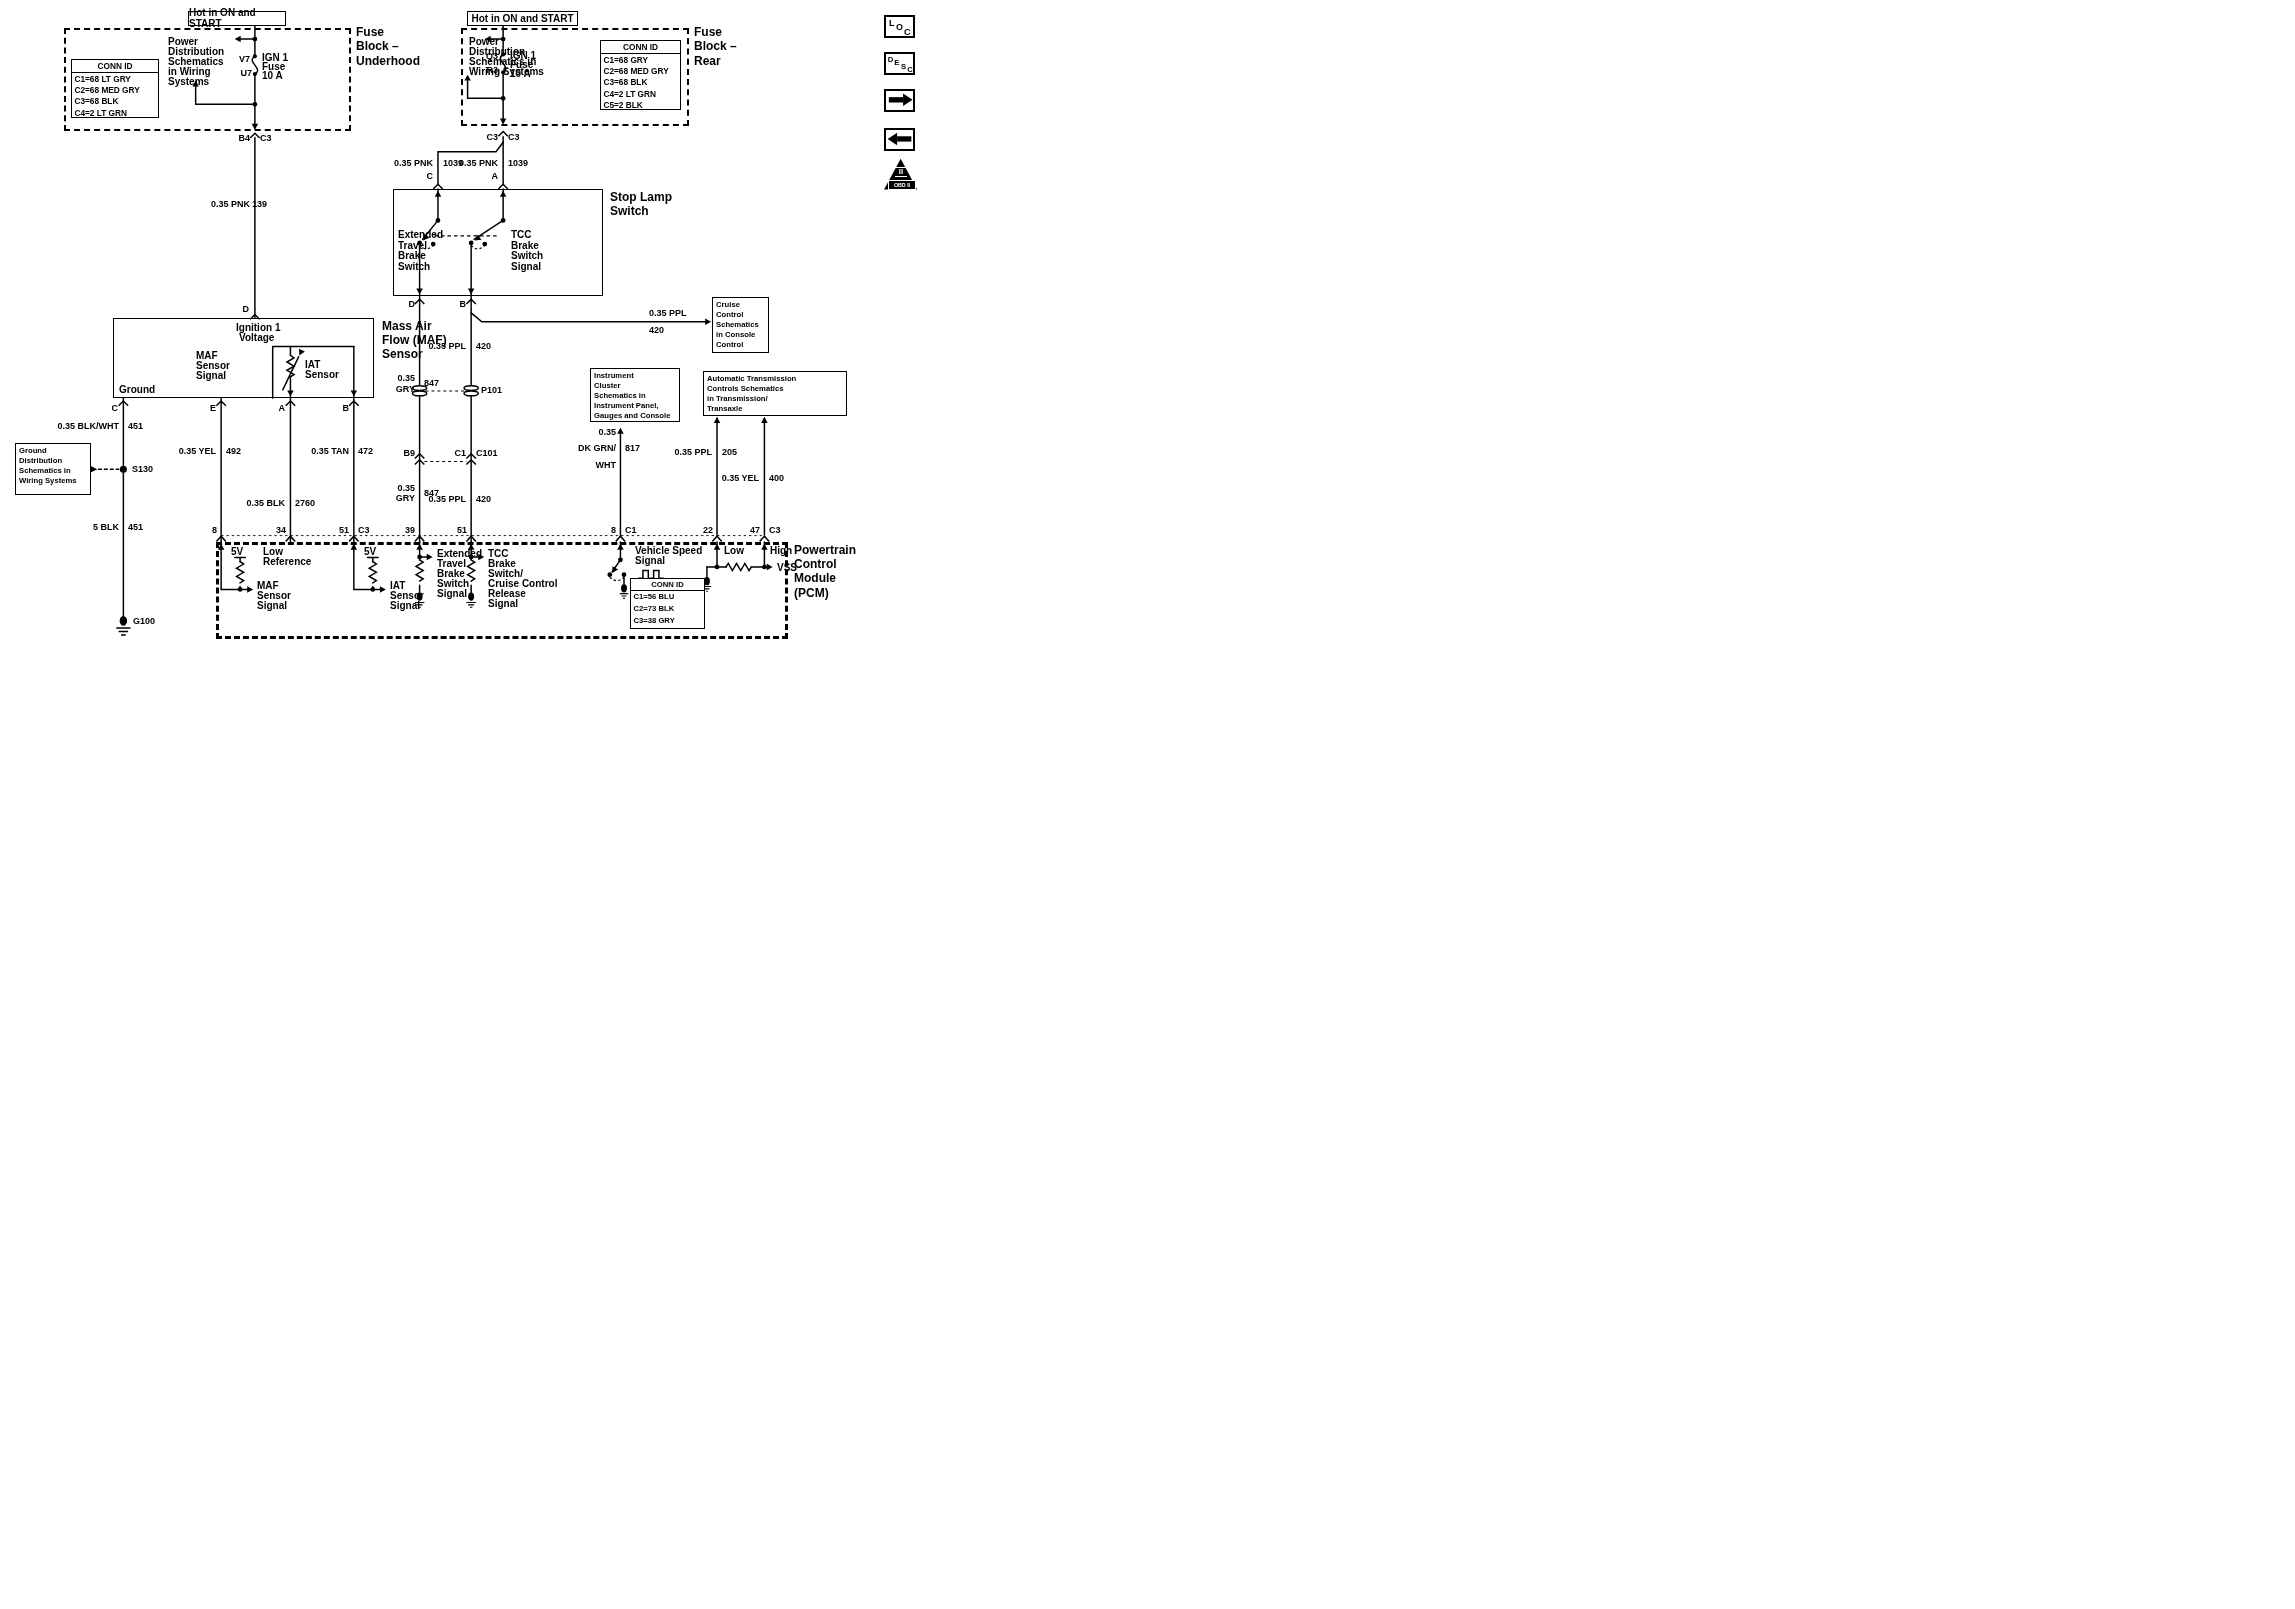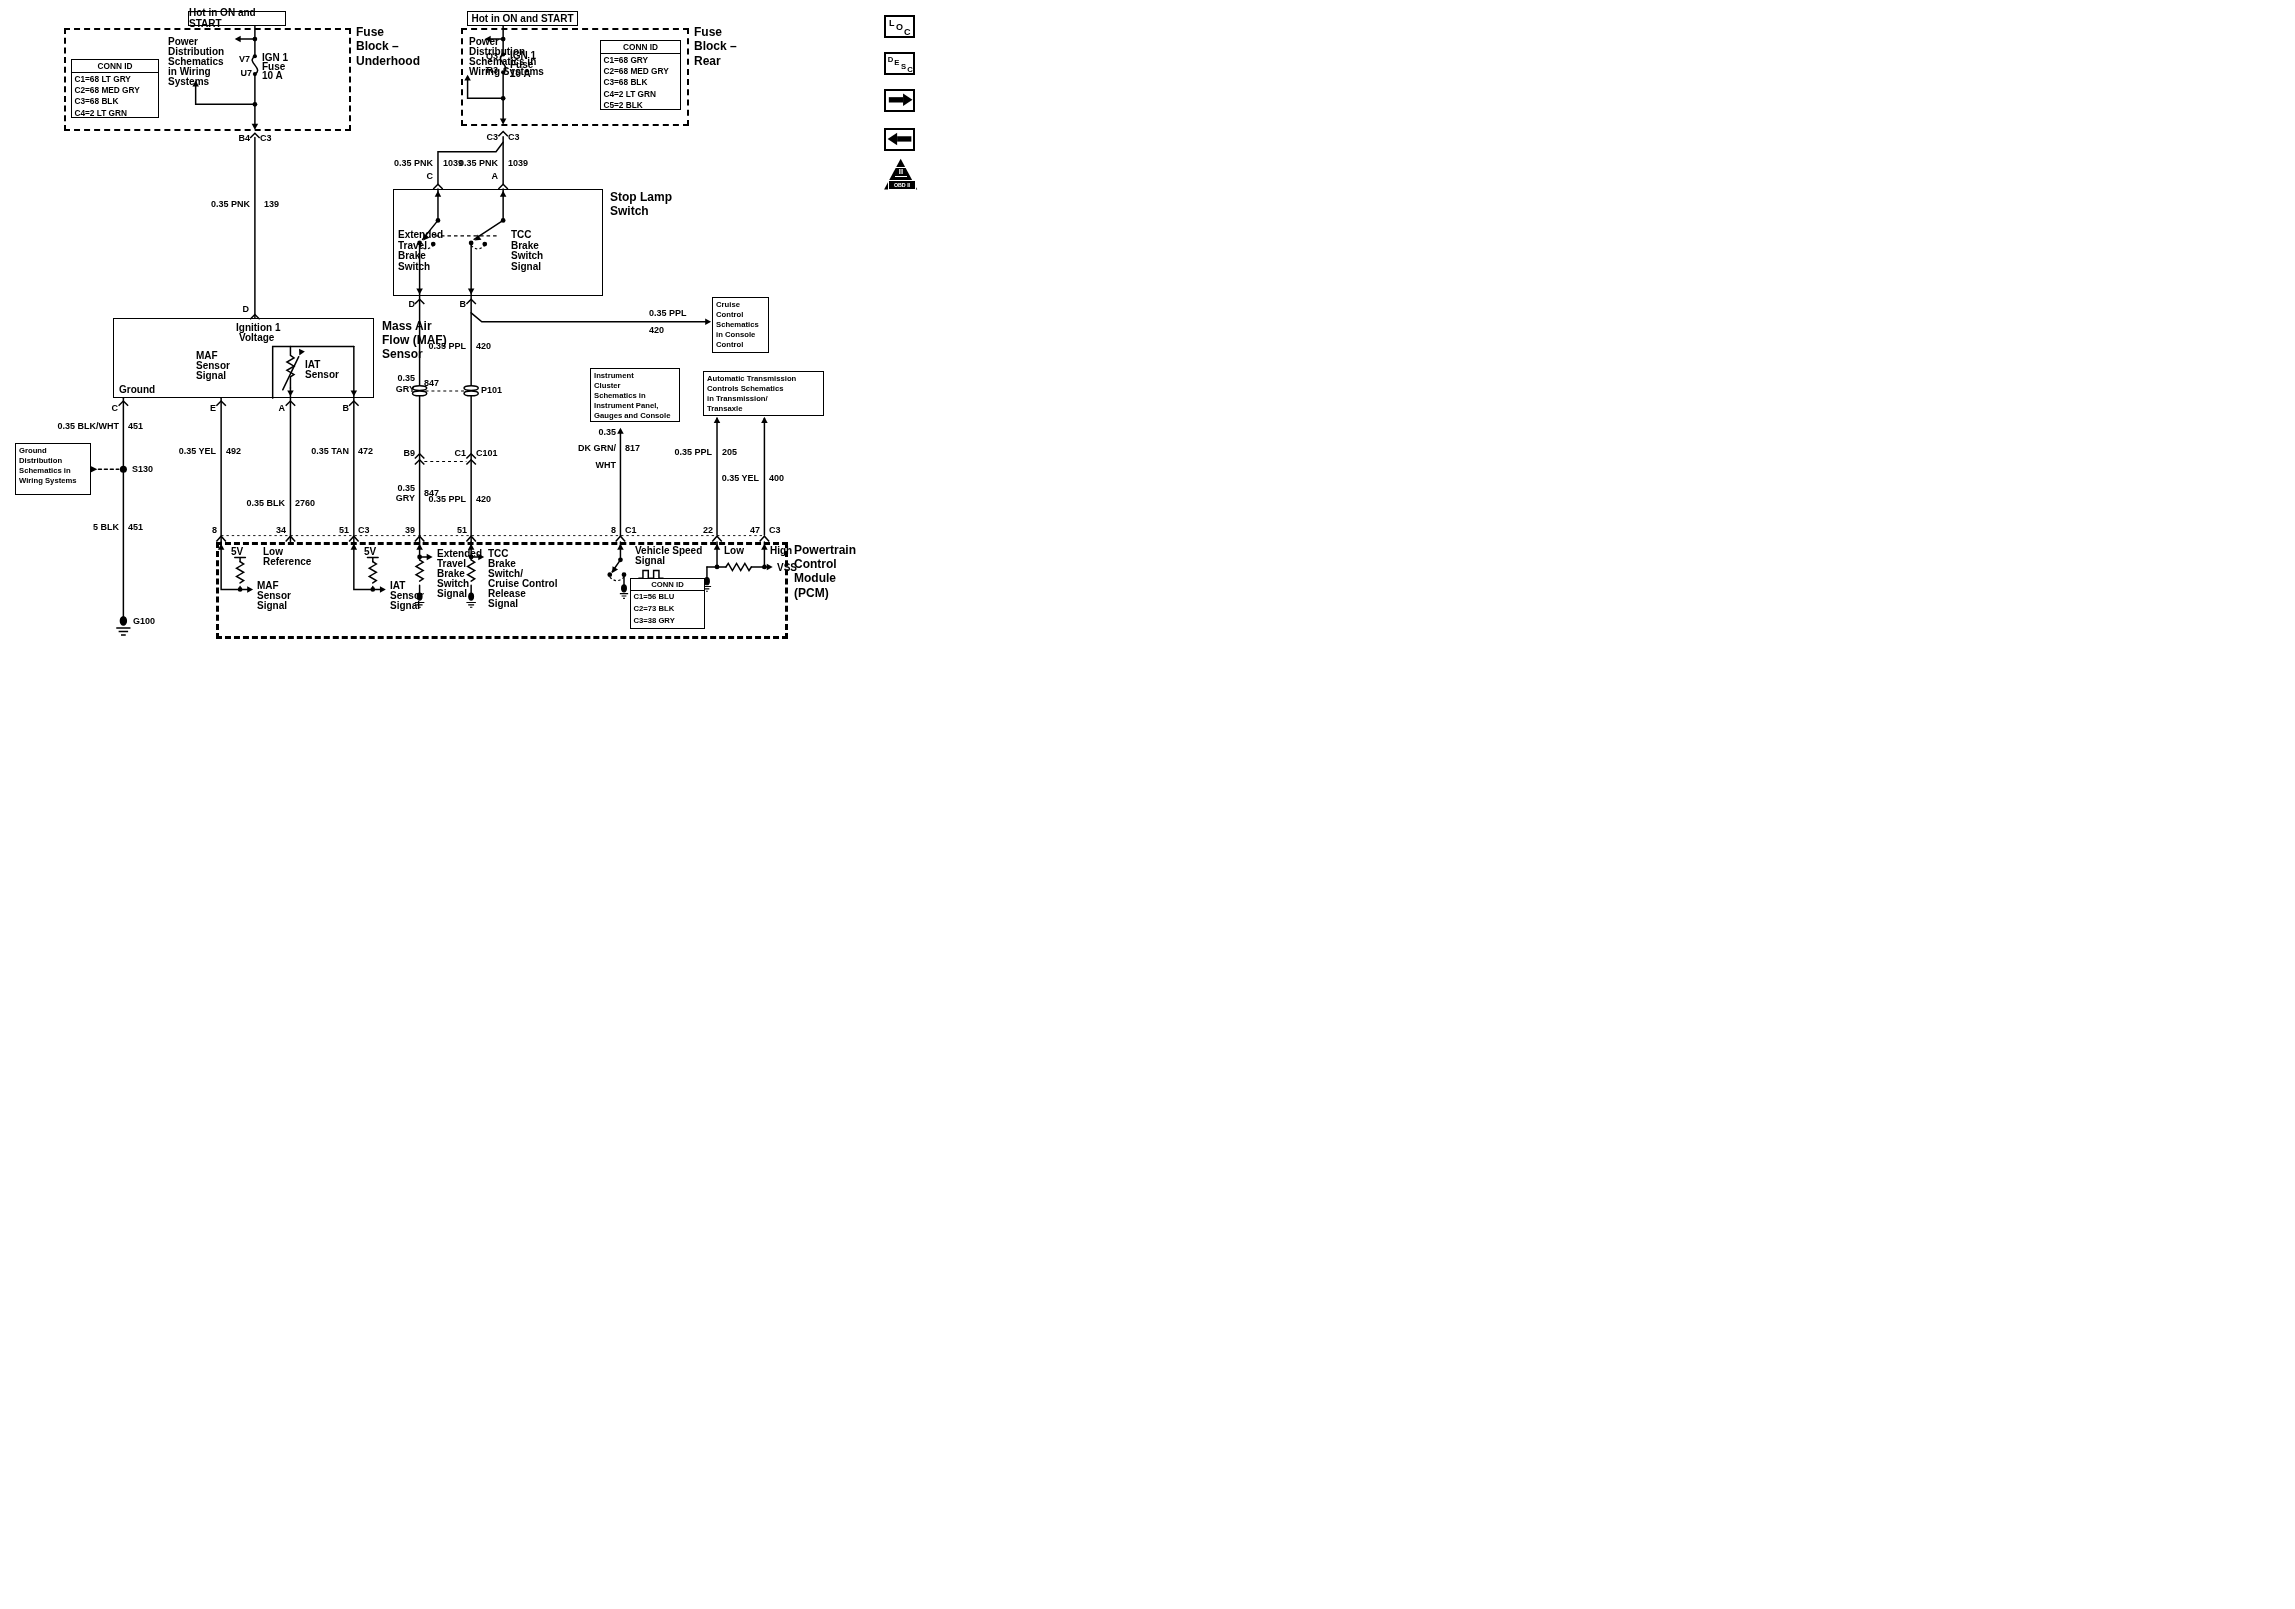--- a/index.html
+++ b/index.html
@@ -308,21 +308,21 @@
   <div class="t s14" style="left:469px;top:67px">Wiring Systems</div>
   <div class="t s15 ra" style="left:478px;top:52px;width:20px">Q3</div>
   <div class="t s15 ra" style="left:478px;top:66px;width:20px">R3</div>
   <div class="t s14" style="left:510px;top:51px">IGN 1</div>
   <div class="t s14" style="left:510px;top:60px">Fuse</div>
   <div class="t s14" style="left:510px;top:69px">10 A</div>
   <div class="t s15 ra" style="left:478px;top:133px;width:20px">C3</div>
   <div class="t s15" style="left:508px;top:133px">C3</div>
 
   <div class="t s15 ra" style="left:203px;top:200px;width:47px">0.35 PNK</div>
-  <div class="t s15" style="left:264px;top:200px">139</div>
+  <div class="t s15" style="left:252px;top:200px">139</div>
 
   <div class="t s15 ra" style="left:386px;top:159px;width:47px">0.35 PNK</div>
   <div class="t s15" style="left:443px;top:159px">1039</div>
   <div class="t s15 ra" style="left:451px;top:159px;width:47px">0.35 PNK</div>
   <div class="t s15" style="left:508px;top:159px">1039</div>
   <div class="t s15 ra" style="left:413px;top:172px;width:20px">C</div>
   <div class="t s15 ra" style="left:478px;top:172px;width:20px">A</div>
 
   <div class="box nofill" style="left:393px;top:189px;width:210px;height:107px;"></div>
   <div class="t s20" style="left:610px;top:191px">Stop Lamp</div>
@@ -356,21 +356,21 @@
   <div class="t s15" style="left:481px;top:386px">P101</div>
 
   <div class="box" style="left:590px;top:368px;width:90px;height:54px;">
     <div class="blk" style="padding-bottom:0">Instrument</div>
     <div class="blk" style="padding:0 3px">Cluster</div>
     <div class="blk" style="padding:0 3px">Schematics in</div>
     <div class="blk" style="padding:0 3px">Instrument Panel,</div>
     <div class="blk" style="padding:0 3px">Gauges and Console</div>
   </div>
 
-  <div class="box" style="left:703px;top:371px;width:121px;height:45px;">
+  <div class="box" style="left:703px;top:371px;width:144px;height:45px;">
     <div class="blk" style="padding-bottom:0">Automatic Transmission</div>
     <div class="blk" style="padding:0 3px">Controls Schematics</div>
     <div class="blk" style="padding:0 3px">in Transmission/</div>
     <div class="blk" style="padding:0 3px">Transaxle</div>
   </div>
 
   <div class="t s15 ra" style="left:395px;top:449px;width:20px">B9</div>
   <div class="t s15 ra" style="left:446px;top:449px;width:20px">C1</div>
   <div class="t s15" style="left:476px;top:449px">C101</div>
 

